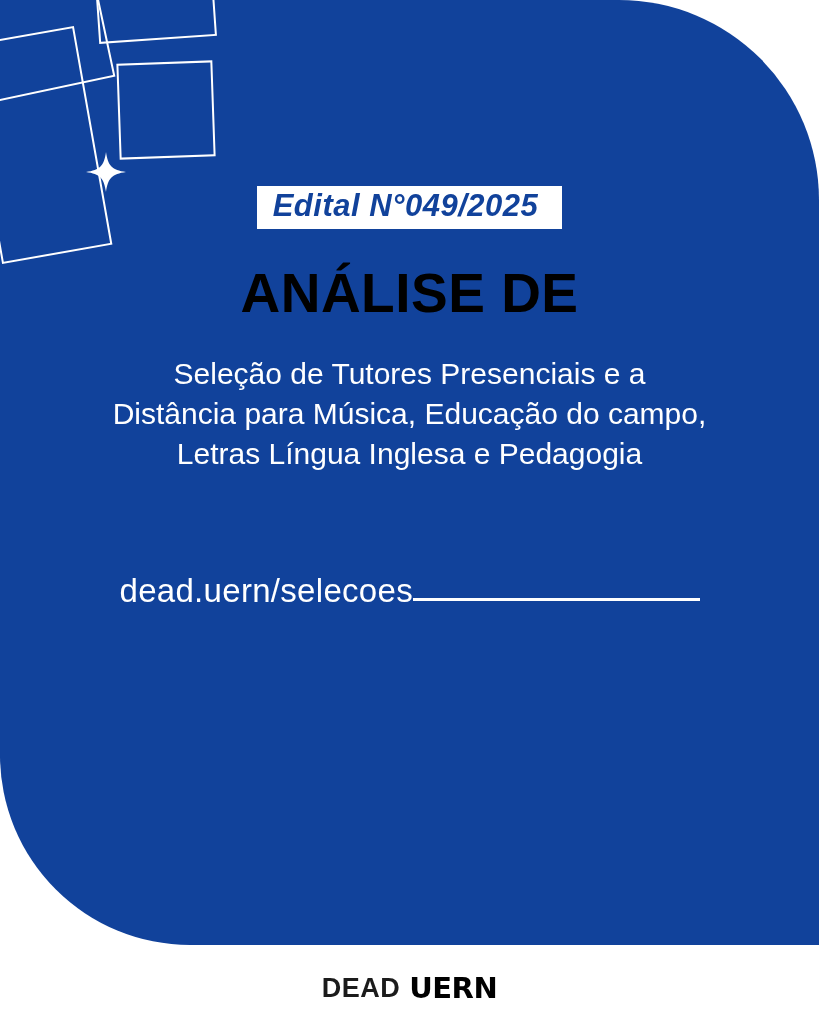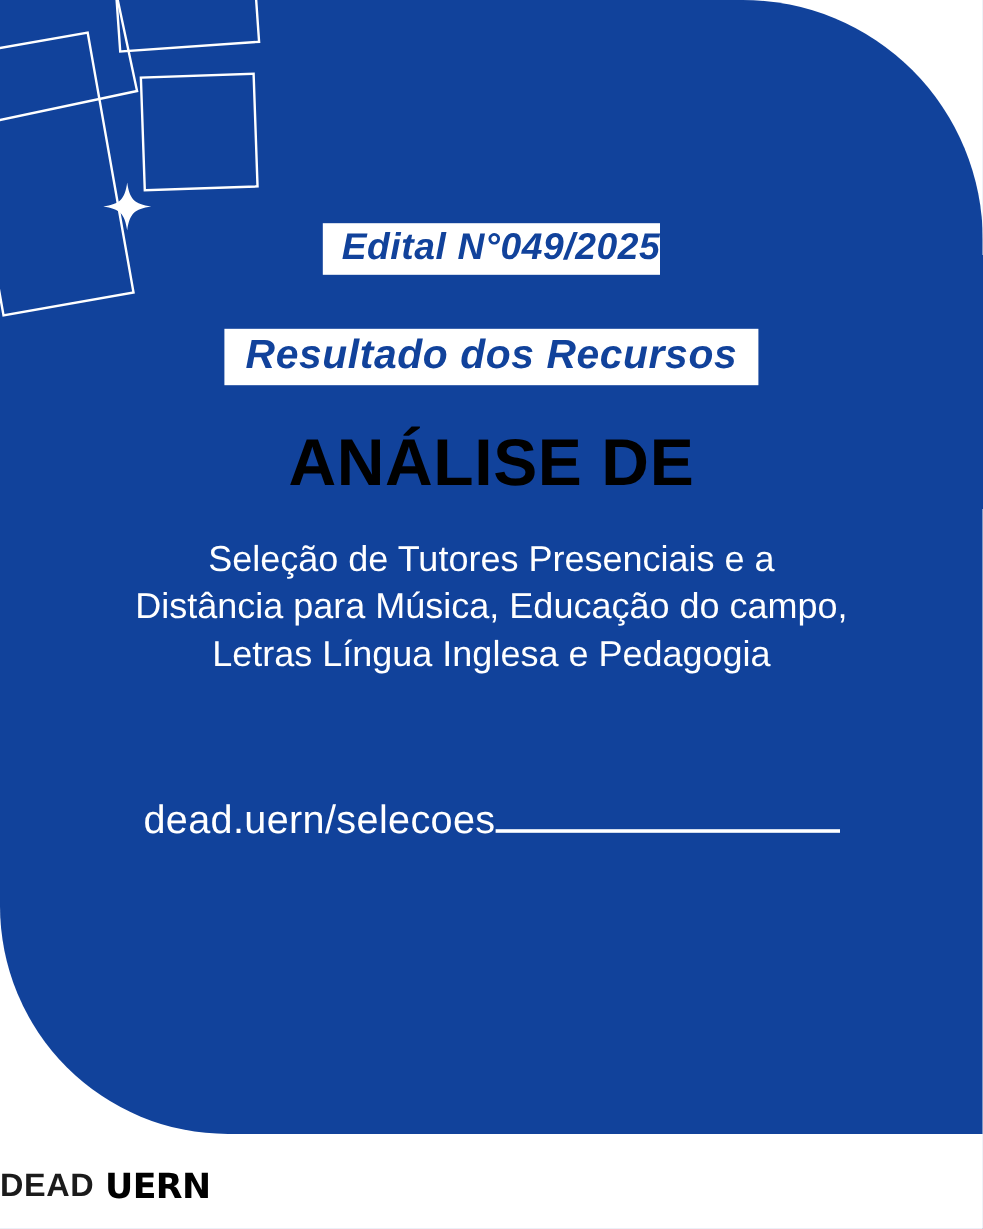--- a/index.html
+++ b/index.html
@@ -95,21 +95,21 @@
     color: #11429b;
     font-weight: bold;
     font-style: italic;
     letter-spacing: 0.5px;
     white-space: nowrap;
   }
 
   .tag-edital {
     margin-top: 186px;
     font-size: 31px;
-    padding: 4px 0 6px 16px;
+    padding: 4px 24px 6px 16px;
     line-height: 1.05;
   }
 
   .tag-resultado {
     margin-top: 45px;
     font-size: 34px;
     padding: 5px 18px 7px 18px;
     line-height: 1.05;
   }
 
@@ -158,20 +158,21 @@
 
   
   .footer {
     position: absolute;
     left: 0;
     top: 952px;
     width: 819px;
     height: 72px;
     display: flex;
     align-items: center;
+    justify-content: center;
     gap: 9px;
   }
   .logo-dead {
     color: #1b1b1b;
     font-size: 27px;
     font-weight: bold;
     letter-spacing: 0.5px;
   }
   .logo-uern {
     color: #000000;
@@ -194,21 +195,20 @@
 
     <svg class="sparkle" viewBox="0 0 40 40">
       <path d="M20 0 C22 14 26 18 40 20 C26 22 22 26 20 40 C18 26 14 22 0 20 C14 18 18 14 20 0 Z" fill="#ffffff"></path>
     </svg>
   </div>
 
   <div class="content">
 
     <div class="tag tag-edital">Edital N°049/2025</div>
 
-    <div class="tag tag-resultado">Resultado dos Recursos</div>
 
     <div class="headline">
       <div>ANÁLISE DE</div>
     </div>
 
     <div class="subtitle">
       <div>Seleção de Tutores Presenciais e a</div>
       <div>Distância para Música, Educação do campo,</div>
       <div>Letras Língua Inglesa e Pedagogia</div>
     </div>

